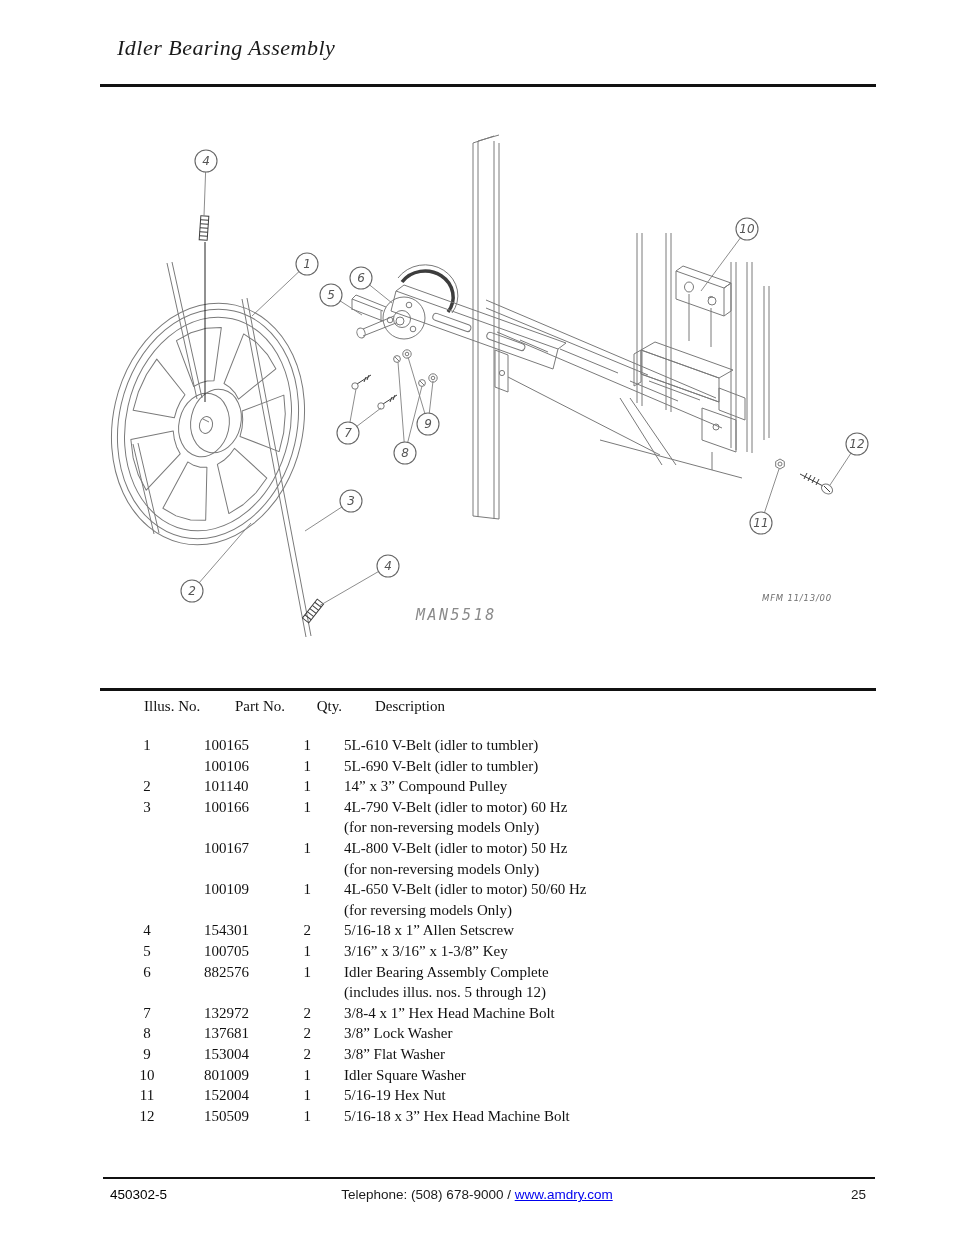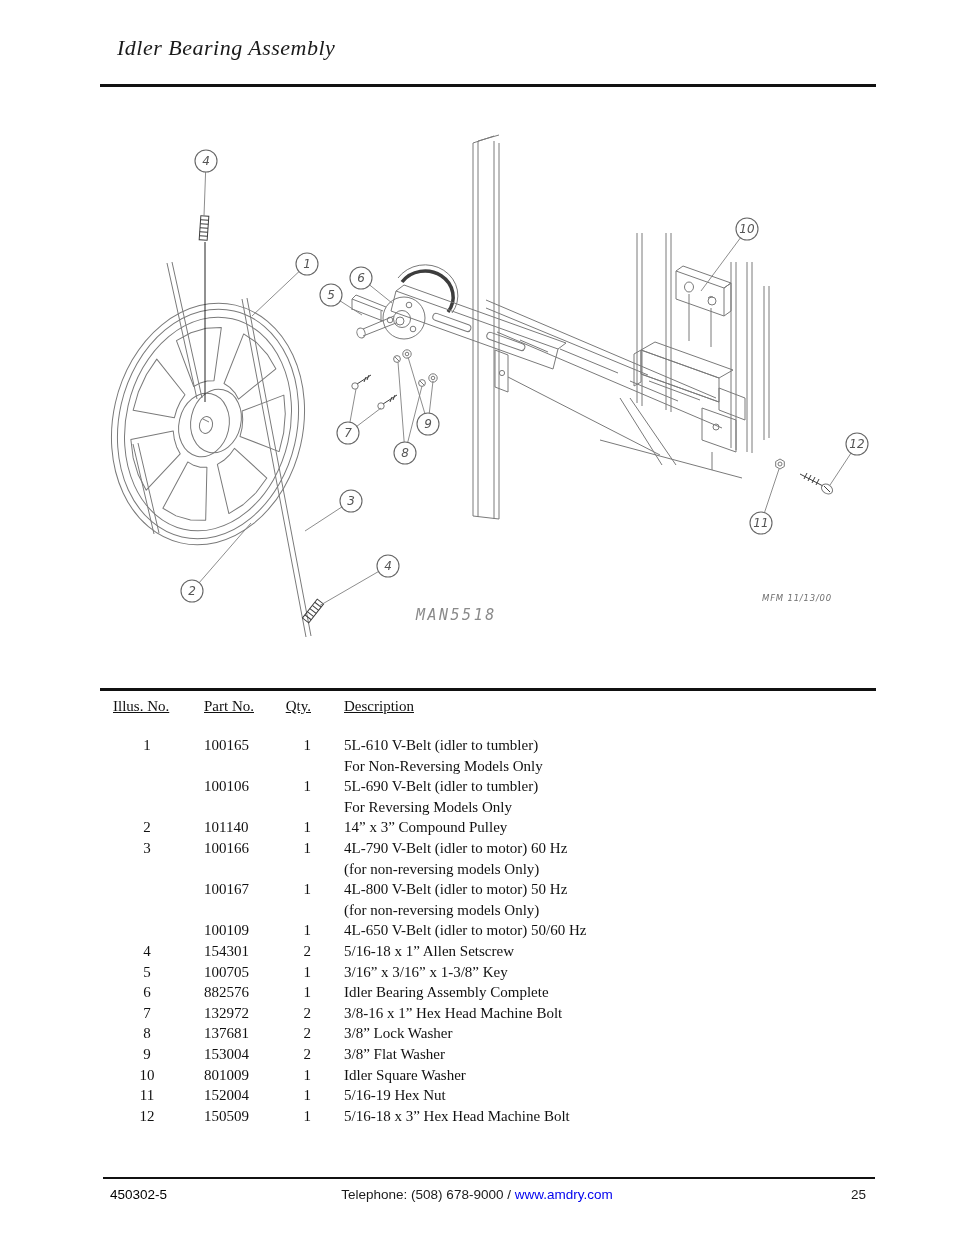--- a/index.html
+++ b/index.html
@@ -20,26 +20,26 @@
   .parts-table{position:absolute;left:113px;top:698px;width:762px;font-size:15px;color:#111;}
   .thead{position:relative;height:22px;}
   .tbody{position:absolute;left:0;top:39px;width:762px;}
   .trow{position:relative;height:20.6px;}
   .c{position:absolute;top:0;white-space:nowrap;}
   .c1{left:0;width:68px;text-align:center;}
   .c2{left:91px;}
   .c3{left:172px;width:26px;text-align:right;}
   .c4{left:231px;}
   .thead .c1{text-align:left;width:auto;}
-  .thead .c{text-decoration:underline;}
+  .thead .c{margin-left:31px;}
   
   .footer-doc{position:absolute;left:110px;top:1187px;font-family:"Liberation Sans",sans-serif;font-size:13.5px;color:#000000;}
   .footer-center{position:absolute;left:0;right:0;top:1187px;text-align:center;font-family:"Liberation Sans",sans-serif;font-size:13.5px;color:#1a1a1a;}
   .footer-page{position:absolute;right:88px;top:1187px;font-family:"Liberation Sans",sans-serif;font-size:13.5px;color:#1a1a1a;}
-  .weblink{color:#0000ee;cursor:pointer;}
+  .weblink{color:#0000ee;cursor:pointer;text-decoration:underline;}
   
   .ln, .ln line, .ln path, .ln ellipse, .ln circle, .ln rect, .ln polygon{
     stroke:#7a7a7a;stroke-width:1;fill:none;
   }
   .white{fill:#ffffff;}
   .dark, .dark line, .dark path, .dark rect{stroke:#3d3d3d;}
   .callout-circle{fill:#ffffff;stroke:#666;stroke-width:1.1;}
   .callout-num{fill:#555;font-family:"DejaVu Sans",sans-serif;font-style:italic;font-size:12px;text-anchor:middle;}
   .leader{stroke:#808080;stroke-width:0.9;fill:none;}
 </style>
@@ -307,35 +307,23 @@
   </div>
   <div class="tbody">
       <div class="trow">
     <span class="c c1">1</span>
     <span class="c c2">100165</span>
     <span class="c c3">1</span>
     <span class="c c4">5L-610 V-Belt (idler to tumbler)</span>
   </div>
       <div class="trow">
     <span class="c c1"></span>
-    <span class="c c2"></span>
-    <span class="c c3"></span>
-    <span class="c c4">For Non-Reversing Models Only</span>
-  </div>
-      <div class="trow">
-    <span class="c c1"></span>
     <span class="c c2">100106</span>
     <span class="c c3">1</span>
     <span class="c c4">5L-690 V-Belt (idler to tumbler)</span>
-  </div>
-      <div class="trow">
-    <span class="c c1"></span>
-    <span class="c c2"></span>
-    <span class="c c3"></span>
-    <span class="c c4">For Reversing Models Only</span>
   </div>
       <div class="trow">
     <span class="c c1">2</span>
     <span class="c c2">101140</span>
     <span class="c c3">1</span>
     <span class="c c4">14” x 3” Compound Pulley</span>
   </div>
       <div class="trow">
     <span class="c c1">3</span>
     <span class="c c2">100166</span>
@@ -358,44 +346,56 @@
     <span class="c c1"></span>
     <span class="c c2"></span>
     <span class="c c3"></span>
     <span class="c c4">(for non-reversing models Only)</span>
   </div>
       <div class="trow">
     <span class="c c1"></span>
     <span class="c c2">100109</span>
     <span class="c c3">1</span>
     <span class="c c4">4L-650 V-Belt (idler to motor) 50/60 Hz</span>
+  </div>
+      <div class="trow">
+    <span class="c c1"></span>
+    <span class="c c2"></span>
+    <span class="c c3"></span>
+    <span class="c c4">(for reversing models Only)</span>
   </div>
       <div class="trow">
     <span class="c c1">4</span>
     <span class="c c2">154301</span>
     <span class="c c3">2</span>
     <span class="c c4">5/16-18 x 1” Allen Setscrew</span>
   </div>
       <div class="trow">
     <span class="c c1">5</span>
     <span class="c c2">100705</span>
     <span class="c c3">1</span>
     <span class="c c4">3/16” x 3/16” x 1-3/8” Key</span>
   </div>
       <div class="trow">
     <span class="c c1">6</span>
     <span class="c c2">882576</span>
     <span class="c c3">1</span>
     <span class="c c4">Idler Bearing Assembly Complete</span>
   </div>
       <div class="trow">
+    <span class="c c1"></span>
+    <span class="c c2"></span>
+    <span class="c c3"></span>
+    <span class="c c4">(includes illus. nos. 5 through 12)</span>
+  </div>
+      <div class="trow">
     <span class="c c1">7</span>
     <span class="c c2">132972</span>
     <span class="c c3">2</span>
-    <span class="c c4">3/8-16 x 1” Hex Head Machine Bolt</span>
+    <span class="c c4">3/8-4 x 1” Hex Head Machine Bolt</span>
   </div>
       <div class="trow">
     <span class="c c1">8</span>
     <span class="c c2">137681</span>
     <span class="c c3">2</span>
     <span class="c c4">3/8” Lock Washer</span>
   </div>
       <div class="trow">
     <span class="c c1">9</span>
     <span class="c c2">153004</span>

